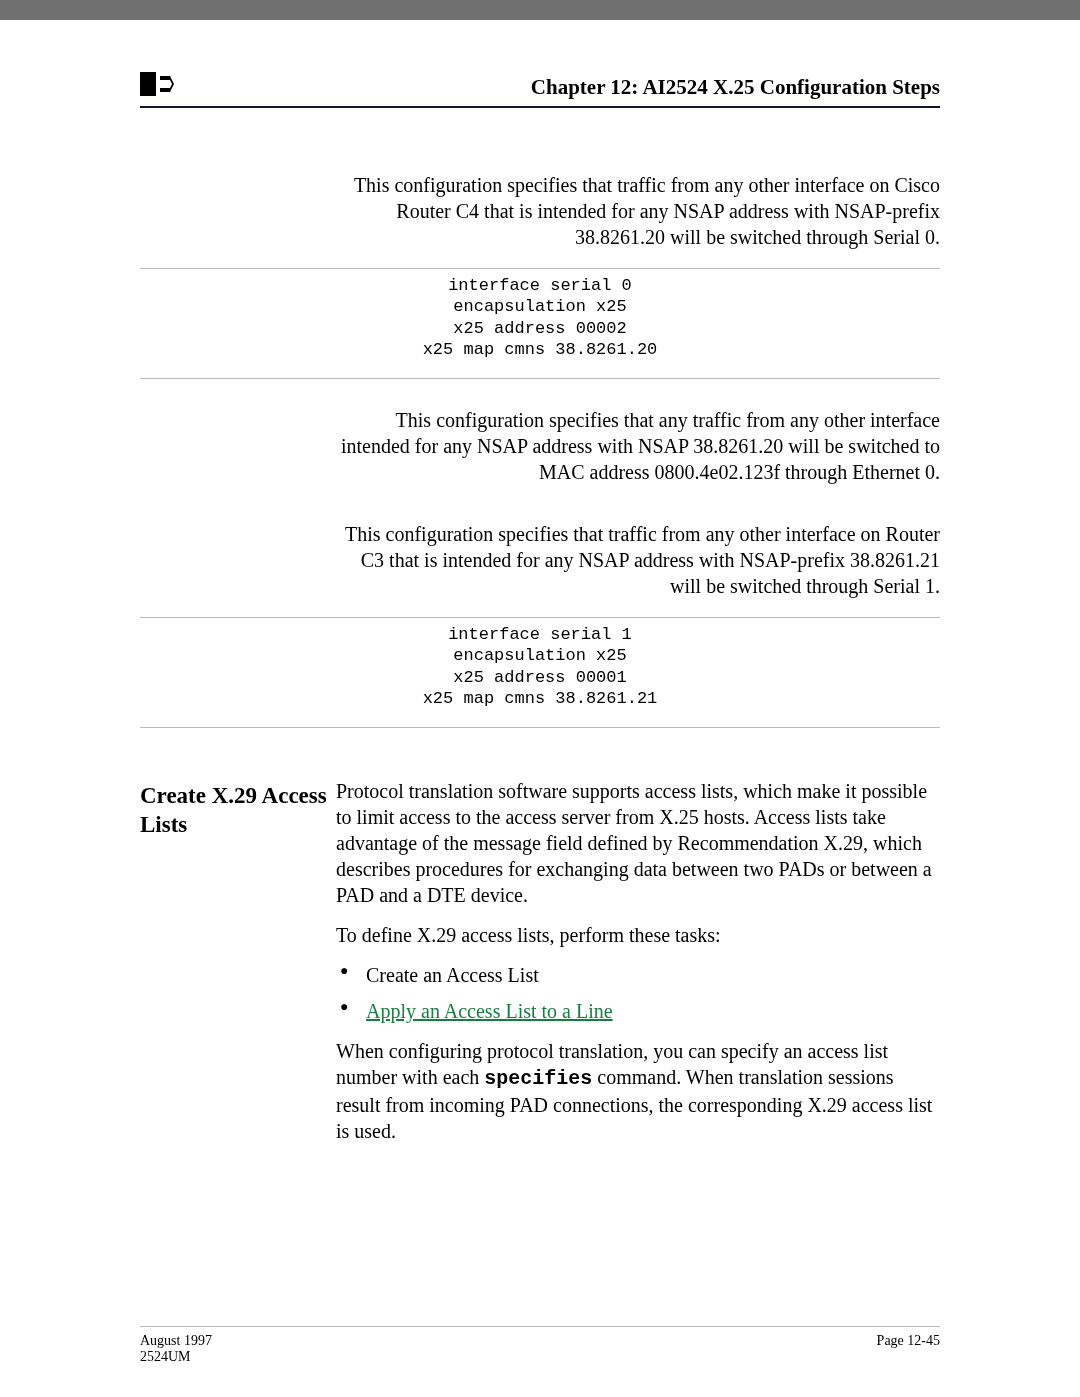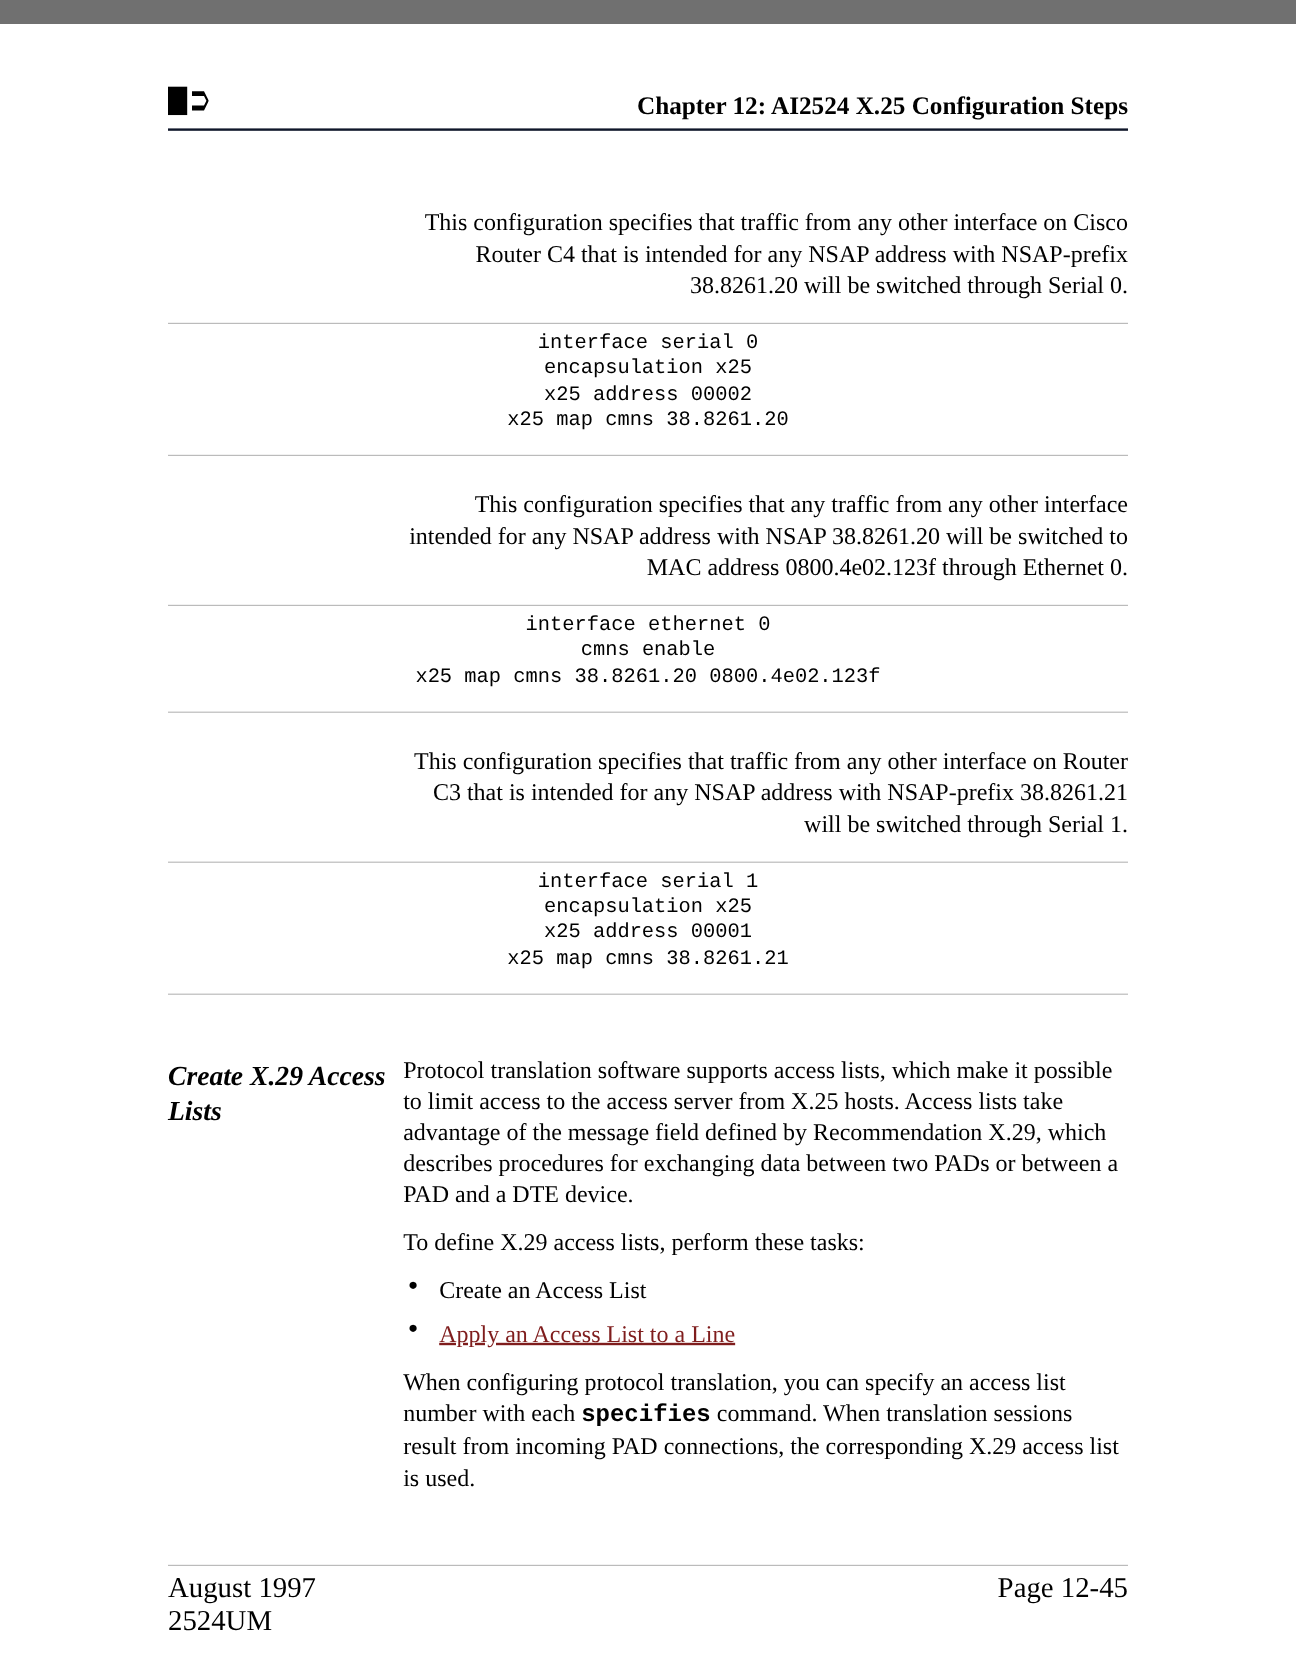--- a/index.html
+++ b/index.html
@@ -64,21 +64,20 @@
       text-align: center;
     }
     .section {
       display: flex;
       margin-top: 50px;
     }
     .section-heading {
       width: 196px;
       flex-shrink: 0;
       padding-top: 4px;
-      font-style: italic;
     }
     .section-heading h2 {
       font-size: 23px;
       font-weight: bold;
       line-height: 1.25;
     }
     .section-body {
       font-size: 20px;
       line-height: 1.3;
     }
@@ -96,33 +95,33 @@
       margin-bottom: 10px;
     }
     .section-body ul li::before {
       content: "●";
       position: absolute;
       left: 4px;
       top: 0;
       font-size: 14px;
     }
     .link {
-      color: #7f1d1d;
+      color: #15803d;
       text-decoration: underline;
     }
     .footer {
       position: absolute;
       bottom: 52px;
       left: 140px;
       right: 140px;
       border-top: 1px solid #bbb;
       padding-top: 6px;
       display: flex;
       justify-content: space-between;
-      font-size: 24px;
+      font-size: 14px;
     }
     .footer-right {
       text-align: right;
     }
     .inline-code {
       font-family: "Courier New", Courier, monospace;
       font-weight: bold;
     }
     .spacer-top {
       height: 22px;
@@ -158,27 +157,20 @@
 x25 map cmns 38.8261.20</div>
       <hr class="hr">
     </div>
 
     <div class="spacer-top"></div>
 
     <div class="content">
       <p>This configuration specifies that any traffic from any other interface intended for any NSAP address with NSAP 38.8261.20 will be switched to MAC address 0800.4e02.123f through Ethernet 0.</p>
     </div>
 
-    <div class="hr-block">
-      <hr class="hr">
-      <div class="code">interface ethernet 0
-cmns enable
-x25 map cmns 38.8261.20 0800.4e02.123f</div>
-      <hr class="hr">
-    </div>
 
     <div class="spacer-top"></div>
 
     <div class="content">
       <p>This configuration specifies that traffic from any other interface on Router C3 that is intended for any NSAP address with NSAP-prefix 38.8261.21 will be switched through Serial 1.</p>
     </div>
 
     <div class="hr-block">
       <hr class="hr">
       <div class="code">interface serial 1

